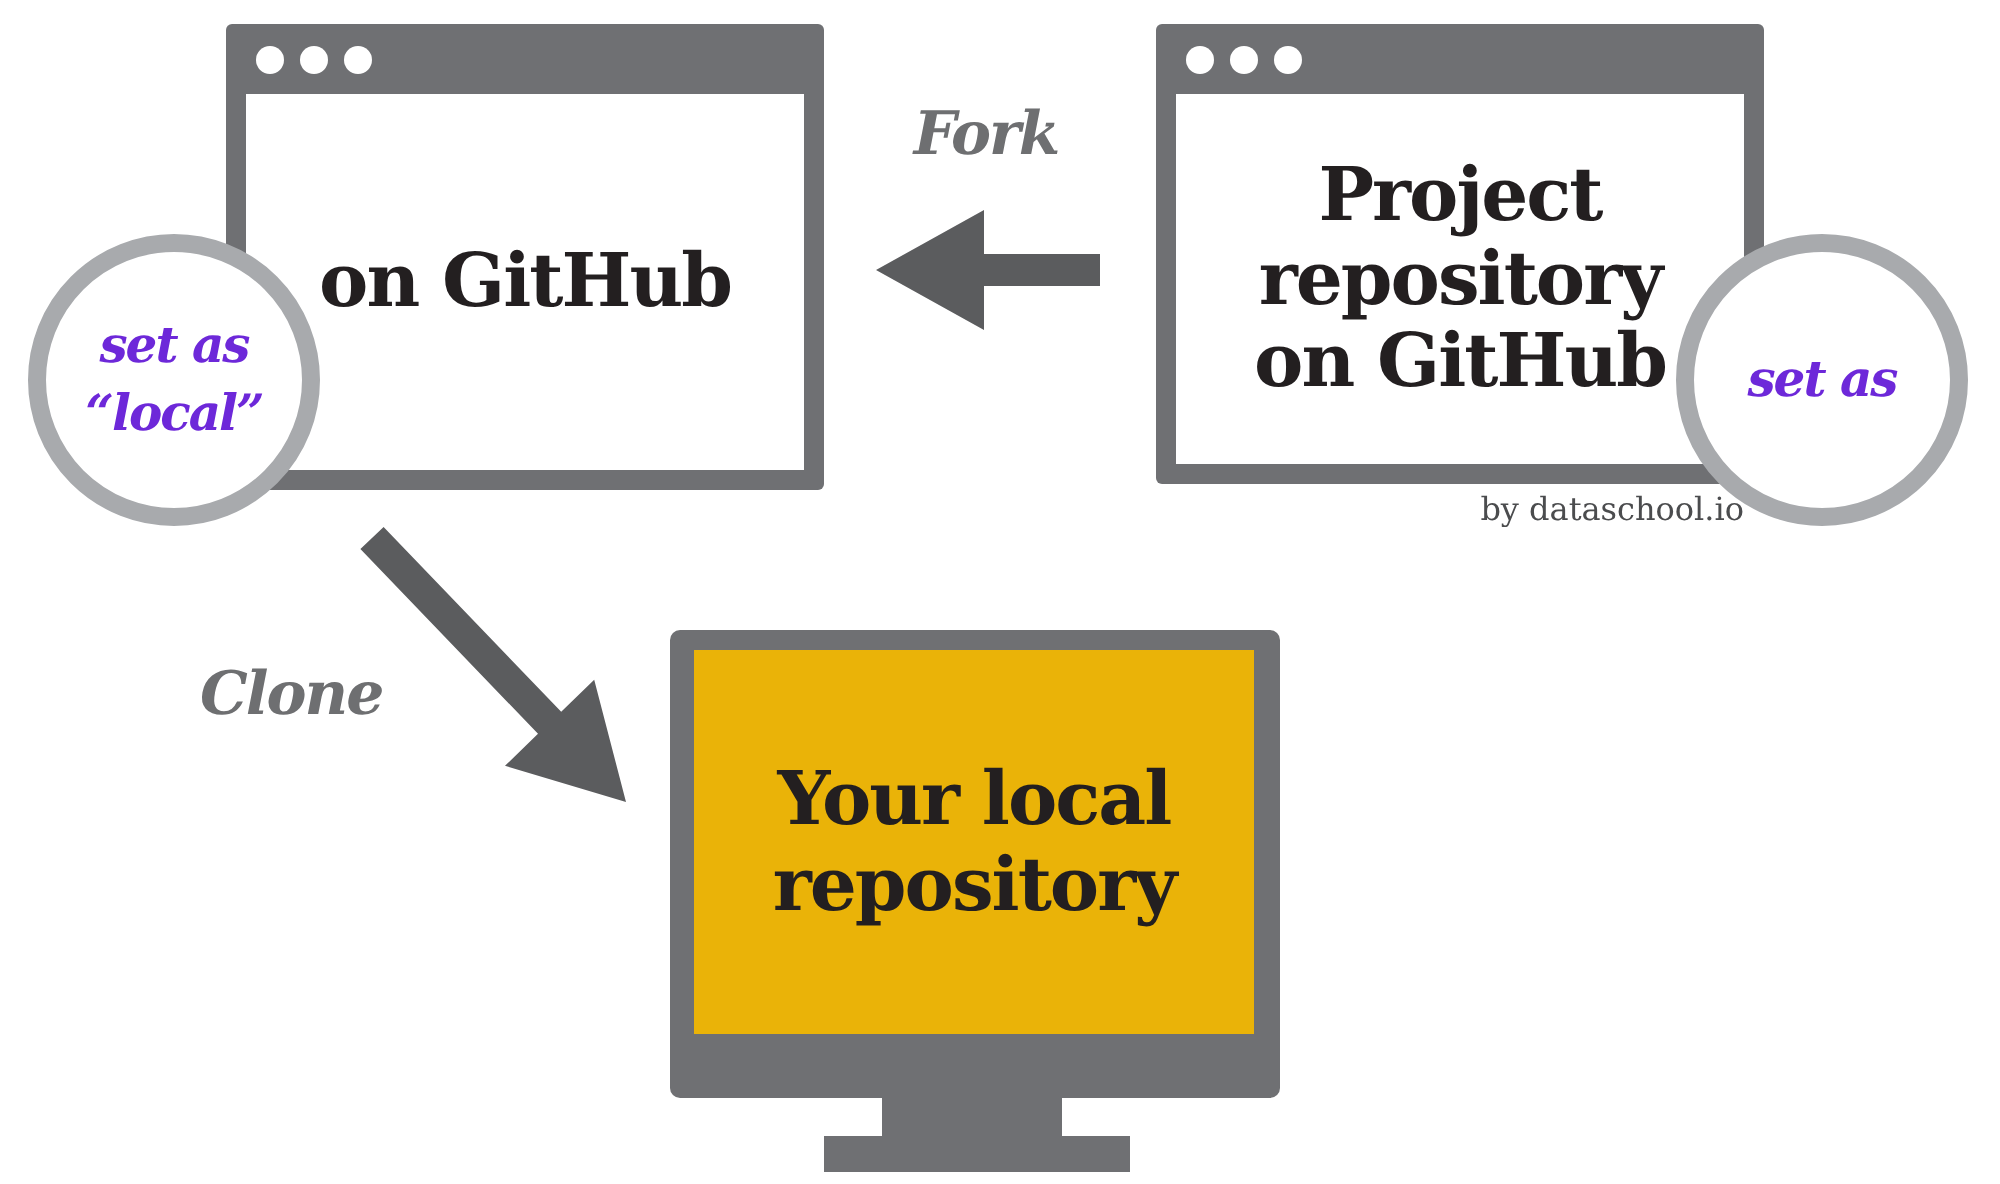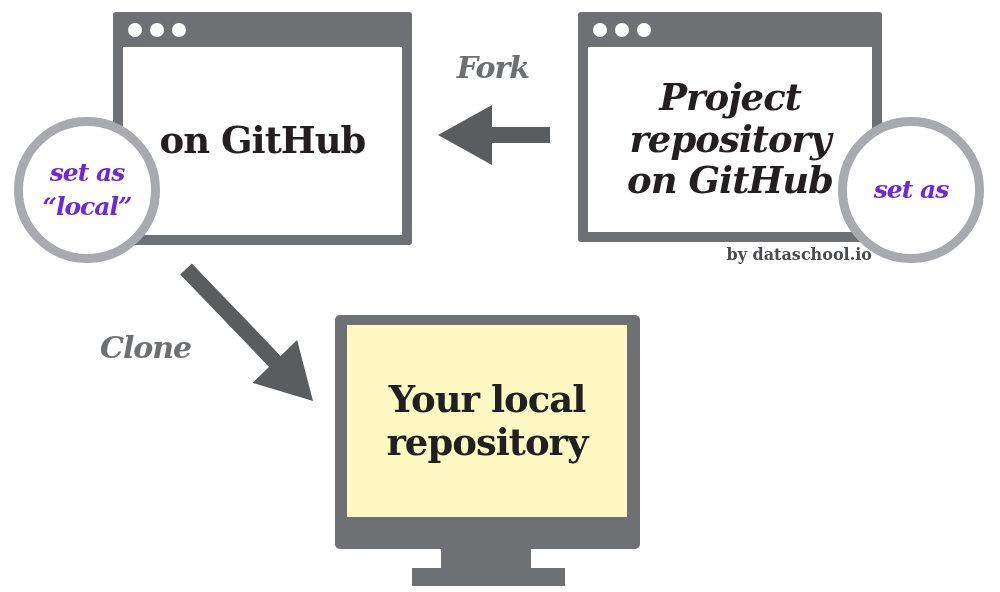--- a/index.html
+++ b/index.html
@@ -3,21 +3,21 @@
 <meta charset="utf-8">
 <style>
   html,body{margin:0;padding:0;background:#ffffff;}
   .canvas{
     position:relative;width:1000px;height:592px;background:#ffffff;
     overflow:hidden;font-family:"DejaVu Serif",serif;
   }
   
   .window{position:absolute;background:#6f7073;border-radius:3px;z-index:1;}
   .fork-window{left:113px;top:12px;width:299px;height:233px;}
-  .project-window{left:578px;top:12px;width:304px;height:230px;font-style:italic;}
+  .project-window{left:578px;top:12px;width:304px;height:230px;}
   .titlebar{position:absolute;left:0;top:0;right:0;height:35px;
     display:flex;align-items:center;gap:8px;padding-left:15px;box-sizing:border-box;}
   .dot{width:14px;height:14px;border-radius:50%;background:#ffffff;flex:0 0 auto;}
   .window-body{position:absolute;left:10px;right:10px;top:35px;bottom:10px;background:#ffffff;
     display:flex;align-items:center;justify-content:center;text-align:center;}
   .window-title{font-weight:bold;font-size:37px;line-height:1.13;color:#231f20;letter-spacing:-1px;}
   .window-title span{display:block;}
   
   .badge{position:absolute;width:146px;height:146px;box-sizing:border-box;border-radius:50%;
     background:#ffffff;border:9px solid #a8aaad;z-index:5;
@@ -29,28 +29,28 @@
   
   .action-label{position:absolute;font-weight:bold;font-style:italic;font-size:30px;
     color:#6e6f71;z-index:2;letter-spacing:-1px;}
   .fork-label{left:433px;top:50px;width:120px;text-align:center;}
   .clone-label{left:100px;top:330px;width:136px;}
   
   .arrows{position:absolute;left:0;top:0;z-index:2;}
   
   .monitor-frame{position:absolute;left:335px;top:315px;width:305px;height:234px;
     background:#6f7073;border-radius:5px;z-index:1;}
-  .monitor-screen{position:absolute;left:12px;top:10px;width:280px;height:192px;background:#fef9c3;
+  .monitor-screen{position:absolute;left:12px;top:10px;width:280px;height:192px;background:#eab308;
     display:flex;align-items:center;justify-content:center;text-align:center;}
   .monitor-title{font-weight:bold;font-size:37px;line-height:1.15;color:#231f20;letter-spacing:-1px;}
   .monitor-title span{display:block;}
   .monitor-neck{position:absolute;left:441px;top:549px;width:90px;height:19px;background:#6f7073;}
   .monitor-base{position:absolute;left:412px;top:568px;width:153px;height:18px;background:#6f7073;}
   
-  .credit{position:absolute;right:128px;top:245px;font-weight:bold;font-size:16px;
+  .credit{position:absolute;right:128px;top:245px;font-weight:normal;font-size:16px;
     color:#4b4c4e;z-index:3;letter-spacing:0;}
 </style>
 </head>
 <body>
 
 <div class="canvas">
 
   <div class="window fork-window">
     <div class="titlebar">
       <span class="dot"></span>

